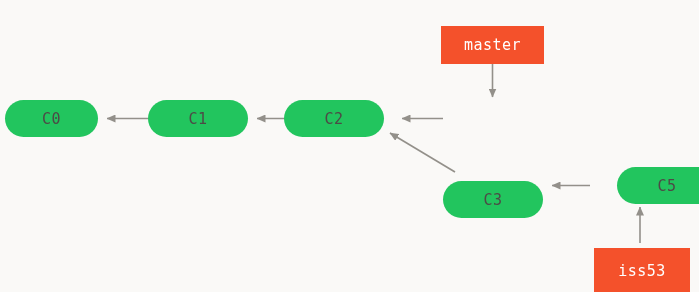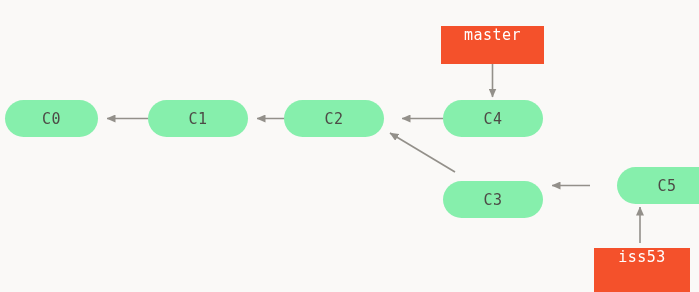--- a/index.html
+++ b/index.html
@@ -24,35 +24,35 @@
   svg.edges {
     position: absolute;
     left: 0;
     top: 0;
     width: 699px;
     height: 292px;
     pointer-events: none;
   }
   .commit-node {
     position: absolute;
-    background: #86efac;
+    background: #22c55e;
     border-radius: 19px;
     display: flex;
     align-items: center;
     justify-content: center;
     color: #4d4a46;
     font-size: 15px;
     letter-spacing: 0.5px;
     box-sizing: border-box;
   }
   .branch-label {
     position: absolute;
     background: #f4512b;
     display: flex;
-    align-items: flex-start;
+    align-items: center;
     justify-content: center;
     color: #ffffff;
     font-size: 15px;
     letter-spacing: 0.5px;
     box-sizing: border-box;
   }
 </style>
 </head>
 <body>
 
@@ -85,23 +85,20 @@
   </div>
 
   <div class="commit-node" style="left:148px; top:100px; width:100px; height:37px;align-items:center;">
     <span>C1</span>
   </div>
 
   <div class="commit-node" style="left:284px; top:100px; width:100px; height:37px;">
     <span>C2</span>
   </div>
 
-  <div class="commit-node" style="left:443px; top:100px; width:100px; height:37px;">
-    <span>C4</span>
-  </div>
 
   <div class="commit-node" style="left:443px; top:181px; width:100px; height:37px;">
     <span>C3</span>
   </div>
 
   <div class="commit-node" style="left:617px; top:167px; width:100px; height:37px;">
     <span>C5</span>
   </div>
 
   <div class="branch-label" style="left:441px; top:26px; width:103px; height:38px;">

